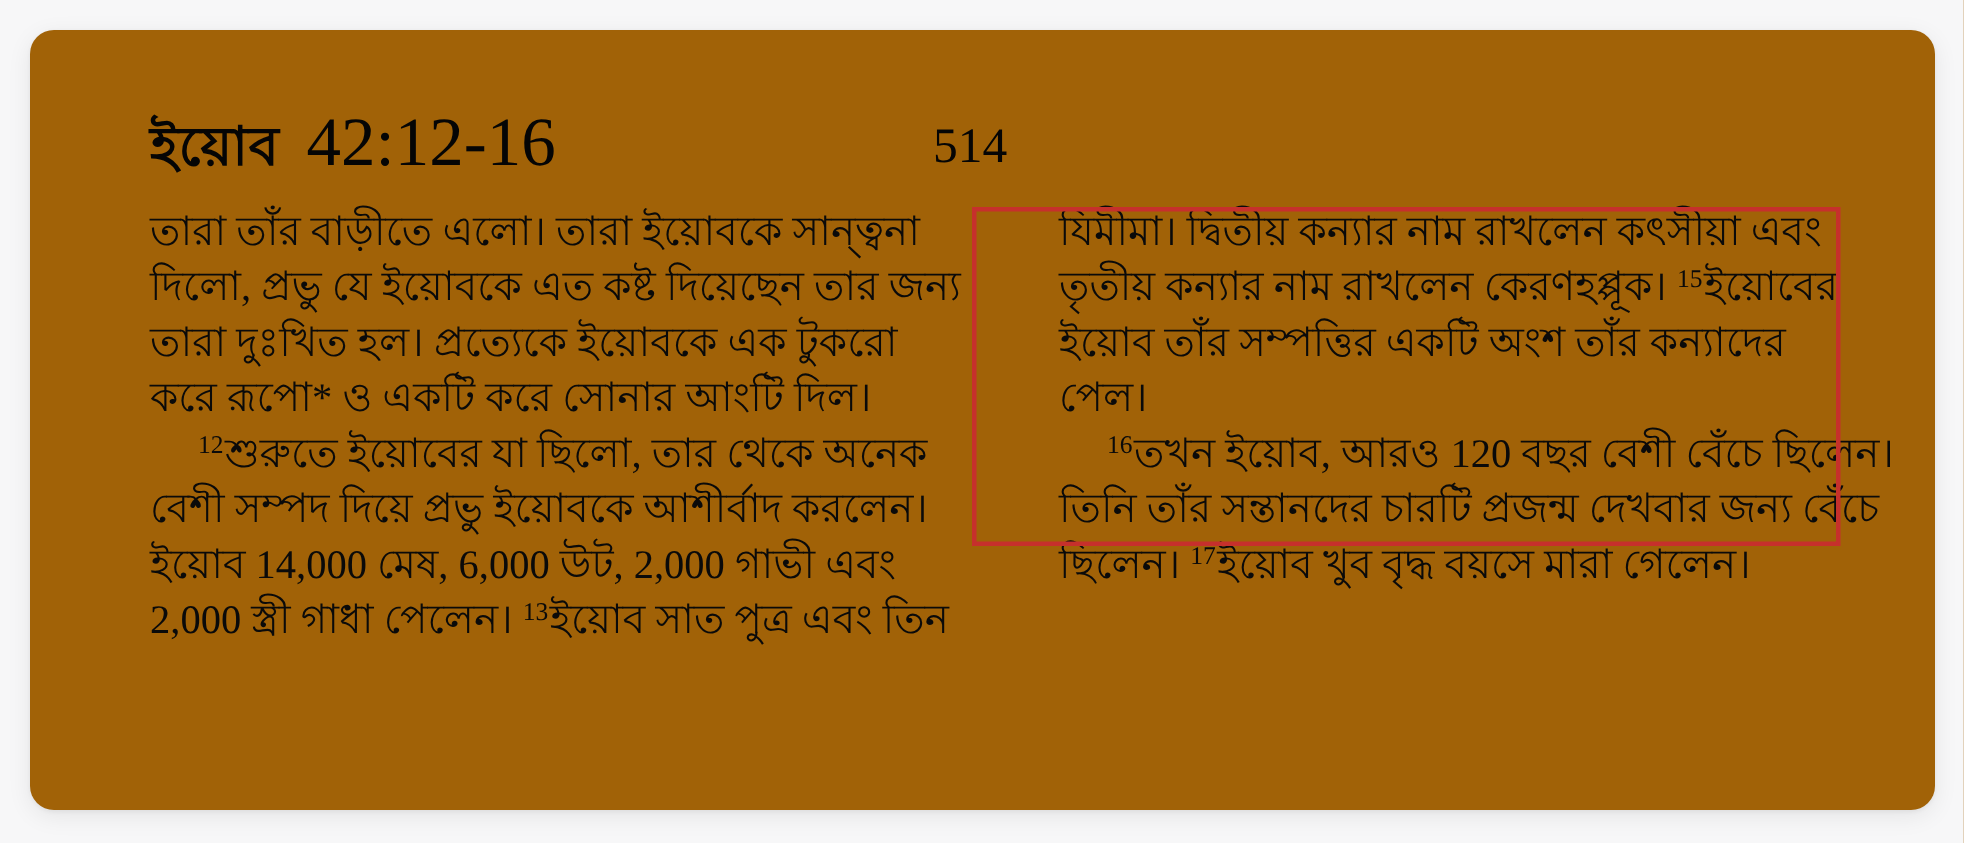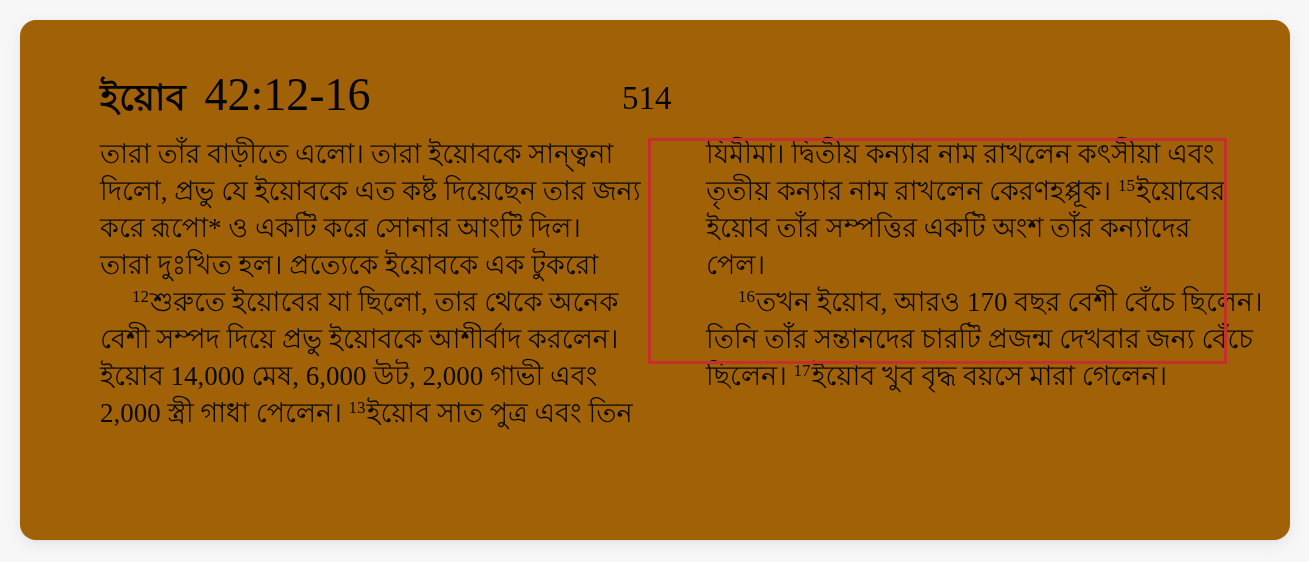--- a/index.html
+++ b/index.html
@@ -80,33 +80,33 @@
   <div class="header-row">
     <span class="book-name">ইয়োব</span>
     <span class="verse-ref">42:12-16</span>
   </div>
 
   <div class="page-number">514</div>
 
   <div class="text-column col-left" id="left-column">
       <div class="text-line"><span>তারা তাঁর বাড়ীতে এলো। তারা ইয়োবকে সান্ত্বনা</span></div>
       <div class="text-line"><span>দিলো, প্রভু যে ইয়োবকে এত কষ্ট দিয়েছেন তার জন্য</span></div>
+      <div class="text-line"><span>তারা দুঃখিত হল। প্রত্যেকে ইয়োবকে এক টুকরো</span></div>
       <div class="text-line"><span>করে রূপো* ও একটি করে সোনার আংটি দিল।</span></div>
-      <div class="text-line"><span>তারা দুঃখিত হল। প্রত্যেকে ইয়োবকে এক টুকরো</span></div>
       <div class="text-line indent"><span class="verse-number">12</span><span>শুরুতে ইয়োবের যা ছিলো, তার থেকে অনেক</span></div>
       <div class="text-line"><span>বেশী সম্পদ দিয়ে প্রভু ইয়োবকে আশীর্বাদ করলেন।</span></div>
       <div class="text-line"><span>ইয়োব 14,000 মেষ, 6,000 উট, 2,000 গাভী এবং</span></div>
       <div class="text-line"><span>2,000 স্ত্রী গাধা পেলেন। </span><span class="verse-number">13</span><span>ইয়োব সাত পুত্র এবং তিন</span></div>
     </div>
 
   <div class="text-column col-right" id="right-column">
       <div class="text-line"><span>যিমীমা। দ্বিতীয় কন্যার নাম রাখলেন কৎসীয়া এবং</span></div>
       <div class="text-line"><span>তৃতীয় কন্যার নাম রাখলেন কেরণহপ্পূক। </span><span class="verse-number">15</span><span>ইয়োবের</span></div>
       <div class="text-line"><span>ইয়োব তাঁর সম্পত্তির একটি অংশ তাঁর কন্যাদের</span></div>
       <div class="text-line"><span>পেল।</span></div>
-      <div class="text-line indent"><span class="verse-number">16</span><span>তখন ইয়োব, আরও 170 বছর বেশী বেঁচে ছিলেন।</span></div>
+      <div class="text-line indent"><span class="verse-number">16</span><span>তখন ইয়োব, আরও 120 বছর বেশী বেঁচে ছিলেন।</span></div>
       <div class="text-line"><span>তিনি তাঁর সন্তানদের চারটি প্রজন্ম দেখবার জন্য বেঁচে</span></div>
       <div class="text-line"><span>ছিলেন। </span><span class="verse-number">17</span><span>ইয়োব খুব বৃদ্ধ বয়সে মারা গেলেন।</span></div>
     </div>
 
   <div class="highlight-box" id="highlight-box" style="border-color: rgb(198, 48, 44);"></div>
 
 </div>
 
 </body></html>

